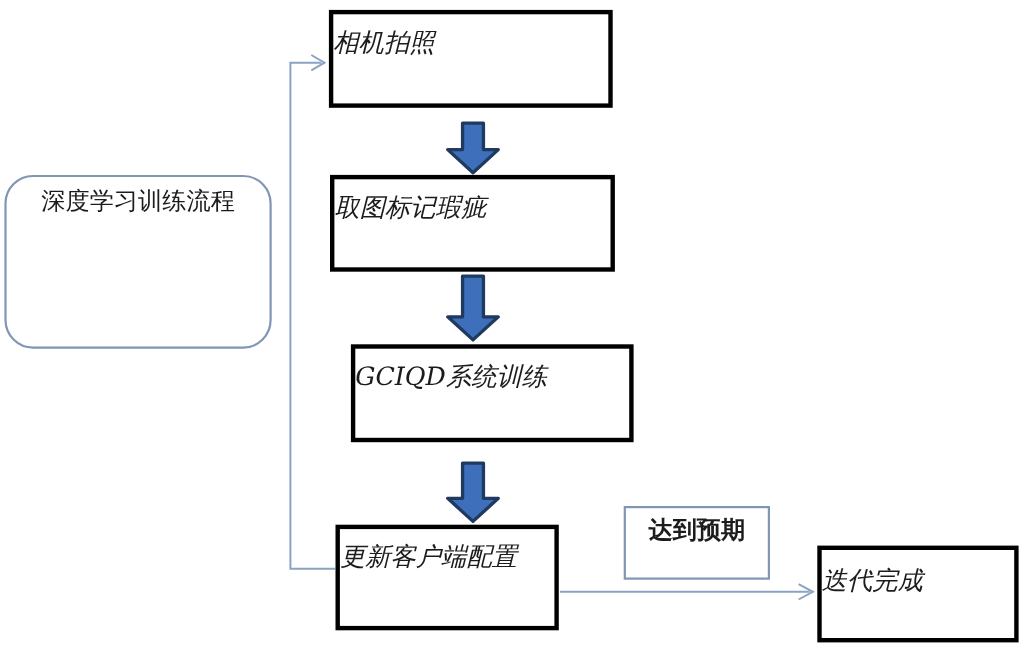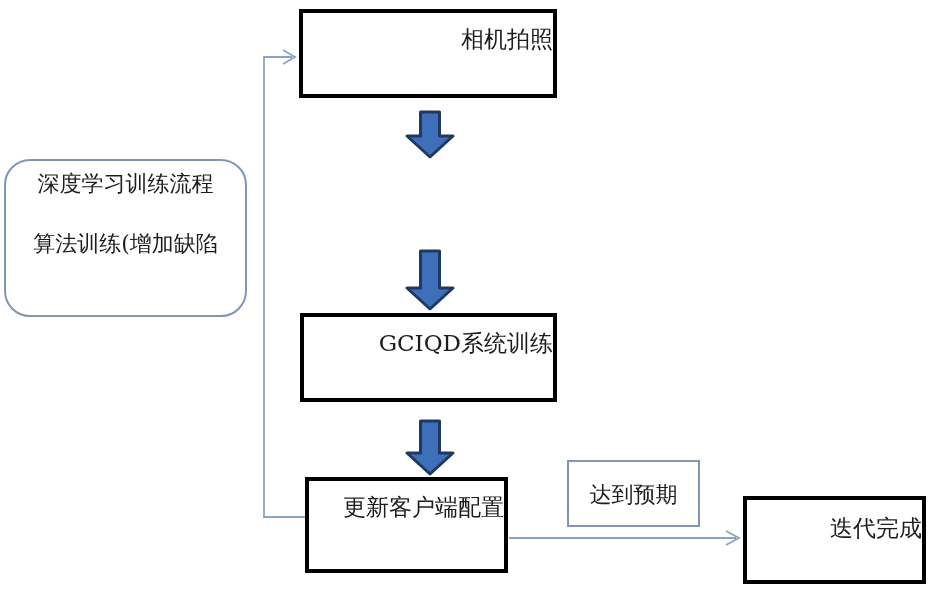--- a/index.html
+++ b/index.html
@@ -13,24 +13,25 @@
     height: 599px;
     background: #ffffff;
     font-family: "DejaVu Serif", "Liberation Serif", serif;
     color: #1c1c1c;
     overflow: hidden;
   }
   .abs { position: absolute; box-sizing: border-box; }
   .box-thick {
     border: 4px solid #000000;
     background: #ffffff;
-    text-align: right;
+    text-align: left;
     font-size: 23px;
     padding-top: 9px;
     line-height: 34px;
+    font-style: italic;
   }
   .box-thin {
     border: 2px solid #8096b4;
     background: #ffffff;
     text-align: center;
     font-size: 22px;
   }
   .note-box {
     padding-top: 7px;
     line-height: 31px;
@@ -68,37 +69,39 @@
     <path class="connector" d="M726,531 L739,538 L726,545"></path>
 
     <path class="block-arrow" d="M420.5,112 L439.5,112 L439.5,136 L453,136 L430,157 L407,136 L420.5,136 Z"></path>
     <path class="block-arrow" d="M420.5,251 L439.5,251 L439.5,288 L453,288 L430,309 L407,288 L420.5,288 Z"></path>
     <path class="block-arrow" d="M420.5,421 L439.5,421 L439.5,453 L453,453 L430,474 L407,453 L420.5,453 Z"></path>
   </svg>
 
   <div class="abs box-thin note-box" style="left:4px; top:159px; width:243px; height:158px;border-radius:26px;">
     <div>深度学习训练流程</div>
     <div class="note-gap"></div>
-    <div>算法训练(增加缺陷</div>
   </div>
 
   <div class="abs box-thick" style="left:299px; top:9px; width:258px; height:89px;">
     <div>相机拍照</div>
   </div>
 
+  <div class="abs box-thick" style="left:300px; top:159px; width:259px; height:88px;">
+    <div>取图标记瑕疵</div>
+  </div>
 
-  <div class="abs box-thick" style="left:300px; top:313px; width:257px; height:89px;padding-left:28px;">
+  <div class="abs box-thick" style="left:319px; top:313px; width:257px; height:89px;">
     <div>GCIQD系统训练</div>
   </div>
 
   <div class="abs box-thick" style="left:305px; top:477px; width:203px; height:96px;">
     <div>更新客户端配置</div>
   </div>
 
-  <div class="abs box-thin" style="left:567px; top:460px; width:133px; height:67px; padding-top:18px;">
+  <div class="abs box-thin" style="left:567px; top:460px; width:133px; height:67px; padding-top:5px;font-weight:bold;">
     <div>达到预期</div>
   </div>
 
   <div class="abs box-thick" style="left:743px; top:496px; width:183px; height:88px; padding-top:11px;">
     <div>迭代完成</div>
   </div>
 
 </div>
 
 </body></html>

